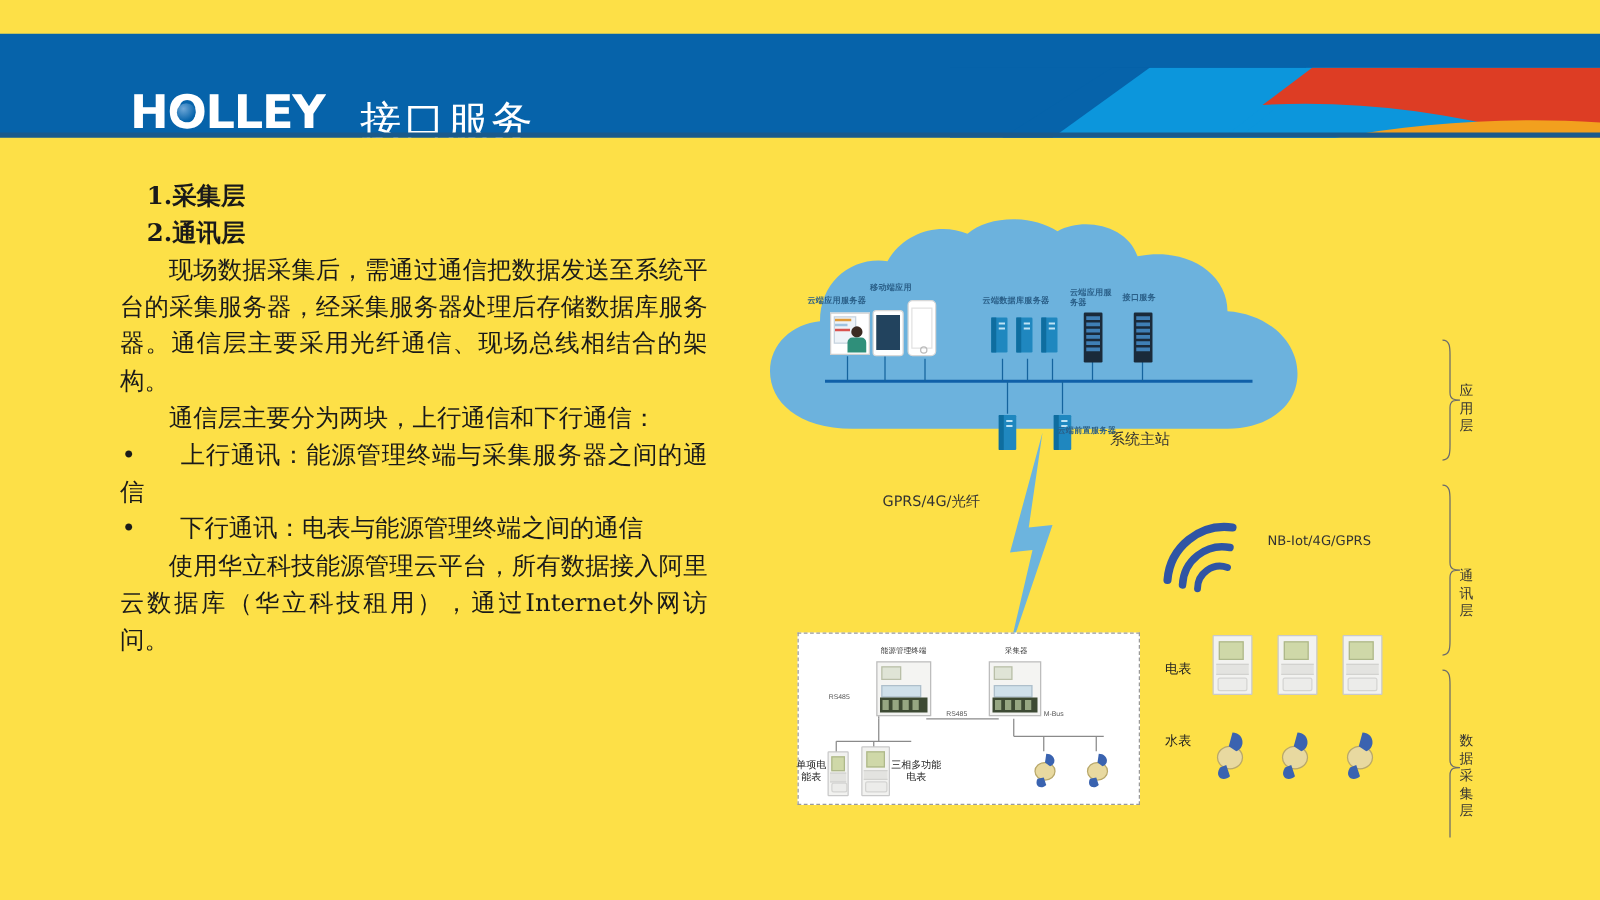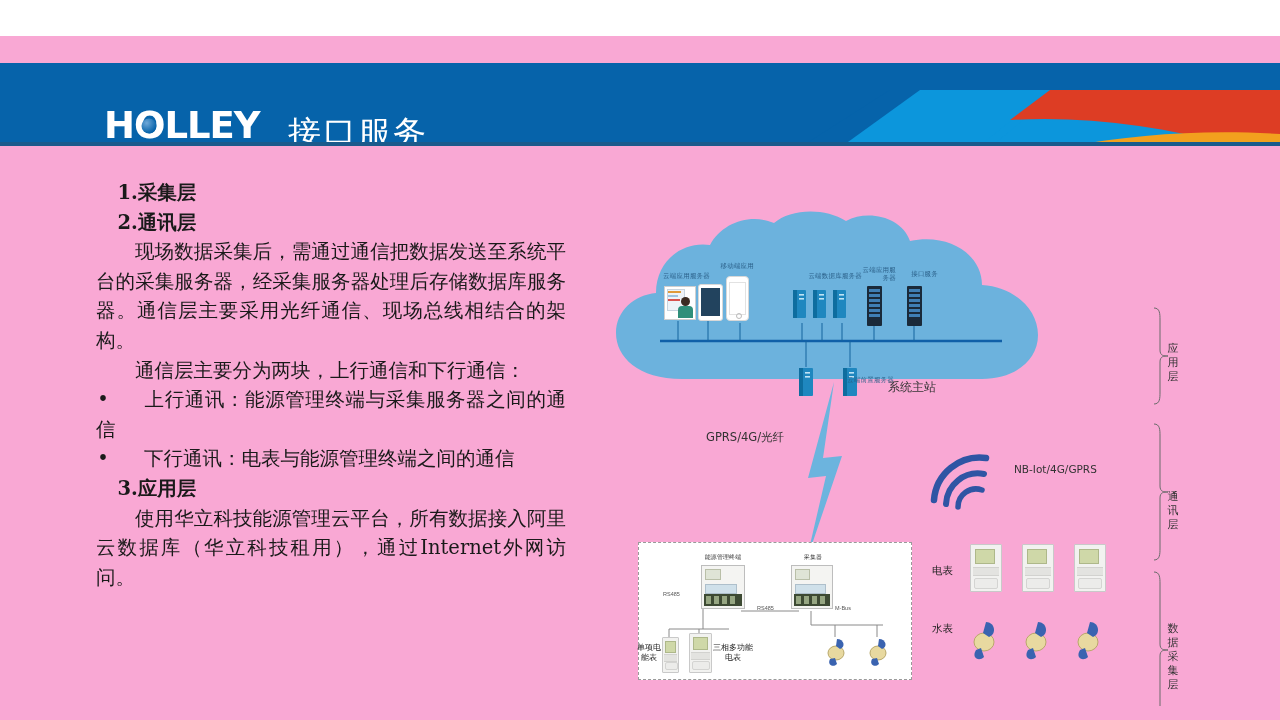--- a/index.html
+++ b/index.html
@@ -1,21 +1,21 @@
 <!DOCTYPE html>
 <html><head>
 <meta charset="utf-8">
 <style>
   html,body{margin:0;padding:0;}
   body{
     width:1280px;height:720px;overflow:hidden;background:#ffffff;
     font-family:"Liberation Sans","DejaVu Sans",sans-serif;
     position:relative;
   }
-  .slide{position:absolute;inset:0;background:#f9a8d4;margin-top:36px;}
+  .slide{position:absolute;inset:0;background:#fde047;}
 
   
   .header{position:absolute;left:0;top:27px;width:1280px;height:83px;background:#0663aa;overflow:hidden;}
   .header-underline{position:absolute;left:0;top:106px;width:1280px;height:4px;background:#1a5a8c;}
   .deco{position:absolute;left:760px;top:27px;width:520px;height:83px;overflow:hidden;}
   .deco svg{display:block;}
 
   .logo{position:absolute;left:104px;top:44px;width:160px;height:56px;}
   .logo-word{
     font-family:"DejaVu Sans",sans-serif;font-weight:bold;font-size:37px;
@@ -47,22 +47,23 @@
   .bullet{position:relative;padding-left:0;text-indent:0;}
   .bullet .dot{display:inline-block;width:14px;text-align:center;}
   .bullet .gap{display:inline-block;width:34px;}
   .bullet-body{display:inline;}
 
   
   .diagram{position:absolute;left:610px;top:150px;width:600px;height:520px;}
   .cloud-svg{position:absolute;left:0;top:25px;}
   .cl{
     position:absolute;font-family:"DejaVu Sans","Liberation Sans",sans-serif;
-    font-size:6.5px;color:#2a5f88;line-height:8px;text-align:right;
+    font-size:6.5px;color:#2a5f88;line-height:8px;text-align:left;
     letter-spacing:.2px;
+    font-weight:bold;
   }
   .sysmain{
     position:absolute;left:278px;top:193px;
     font-family:"DejaVu Sans","Liberation Sans",sans-serif;
     font-size:12px;color:#333;white-space:nowrap;
   }
   .gprs{
     position:absolute;left:96px;top:244px;
     font-family:"DejaVu Sans","Liberation Sans",sans-serif;
     font-size:11.5px;color:#333;white-space:nowrap;
@@ -144,21 +145,20 @@
     <p class="hd">1.采集层</p>
     <p class="hd">2.通讯层</p>
     <p class="ind">现场数据采集后，需通过通信把数据发送至系统平台的采集服务器，经采集服务器处理后存储数据库服务器。通信层主要采用光纤通信、现场总线相结合的架构。</p>
     <p class="ind">通信层主要分为两块，上行通信和下行通信：</p>
     <p class="bullet">
       <span class="dot">•</span><span class="gap"></span><span class="bullet-body">上行通讯：能源管理终端与采集服务器之间的通信</span>
     </p>
     <p class="bullet">
       <span class="dot">•</span><span class="gap"></span><span class="bullet-body">下行通讯：电表与能源管理终端之间的通信</span>
     </p>
-    <p class="hd">3.应用层</p>
     <p class="ind">使用华立科技能源管理云平台，所有数据接入阿里云数据库（华立科技租用），通过Internet外网访问。</p>
   </div>
 
   <div class="diagram">
 
     <svg class="cloud-svg" width="440" height="190" viewBox="0 0 440 190">
       <path d="M72,168 C28,168 6,146 6,122 C6,100 24,84 46,82 C46,50 72,30 100,34
                C112,12 140,2 164,12 C180,-2 214,-4 236,10 C258,-2 292,6 300,30
                C340,22 372,44 372,74 C404,76 428,98 428,124 C428,150 404,168 372,168 Z" fill="#6cb2dd"></path>
     </svg>

